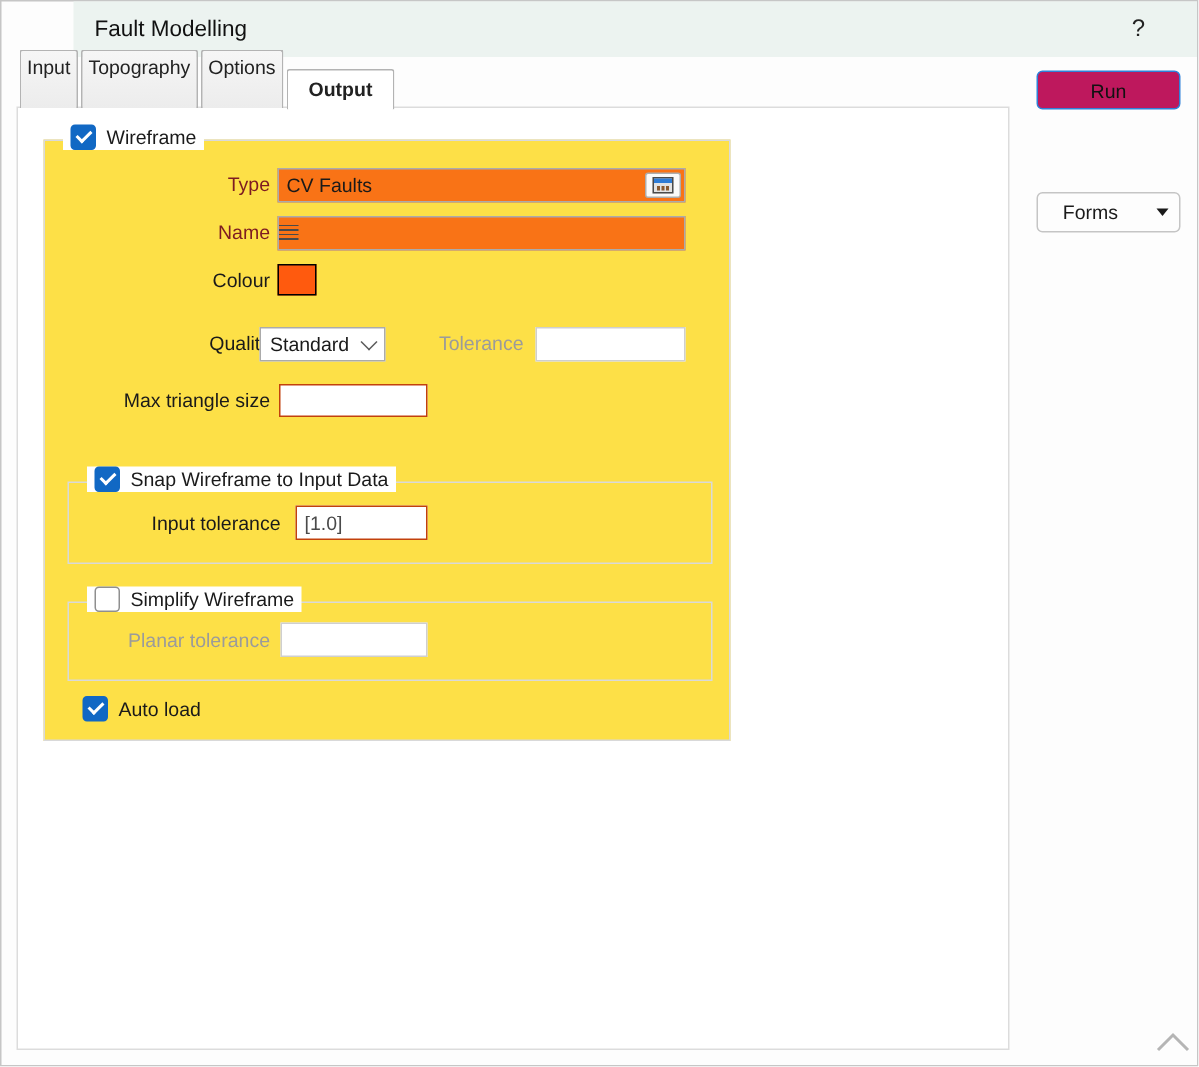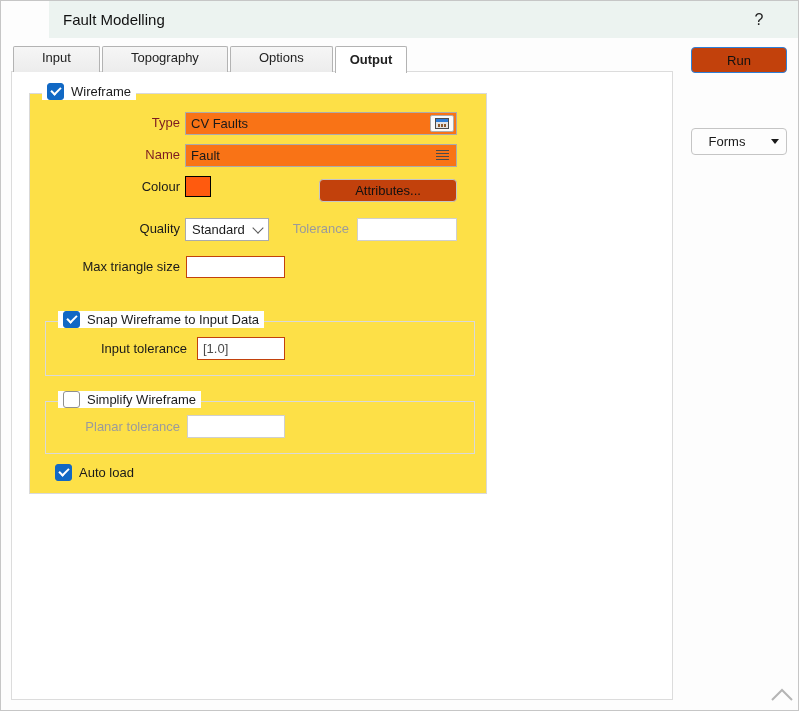--- a/index.html
+++ b/index.html
@@ -34,21 +34,21 @@
     background: transparent; border: none;
   }
   .tb-help  { left: 694px; }
   .tb-close { left: 752px; }
   
   .tabstrip {
     position: absolute; left: 12px; top: 45px; height: 26px;
     display: flex; align-items: flex-end; z-index: 3;
   }
   .tab {
-    height: 26px; padding: 0 28px; line-height: 21px;
+    height: 39px; padding: 0 4px; line-height: 21px;
     background: linear-gradient(#f6f6f6, #ececec);
     border: 1px solid #b3b3b3; border-bottom: none;
     margin-right: 2px; font-size: 13px; color: #222;
     border-radius: 2px 2px 0 0;
   }
   .tab.active {
     height: 27px; line-height: 26px; padding: 0 14px;
     background: #fff; font-weight: bold; margin-bottom: -1px;
   }
   
@@ -111,21 +111,21 @@
     width: 13px; height: 11px; margin-right: 7px; flex: none;
     background: repeating-linear-gradient(to bottom, #4a4a4a 0 1px, transparent 1px 3px);
   }
   
   .swatch {
     position: absolute; width: 26px; height: 21px; border: 1px solid #000;
   }
   
   .btn {
     position: absolute; border: 1px solid #c5c5c5; border-radius: 4px;
-    background: #c2410c; font-family: "Liberation Sans", sans-serif;
+    background: #be185d; font-family: "Liberation Sans", sans-serif;
     font-size: 13px; color: #111; text-align: center;
   }
   .btn.primary { border: 1px solid #2f80d8; }
   
   .selectbox {
     position: absolute; border: 1px solid #ababab; background: #fff;
     display: flex; align-items: center; padding: 0 6px; font-size: 13px;
   }
   .selectbox .sel-txt { flex: 1; }
   .chevron {
@@ -188,30 +188,28 @@
               <i></i>
               <i></i>
               <i></i>
             </span>
         </span>
       </span>
     </div>
 
     <div class="flabel maroon" style="left:60px; top:75px; width:108px;">Name</div>
     <div class="fieldwrap" style="left:173px; top:72px; width:272px; height:23px;">
-      <span class="txt">Fault</span>
       <span class="list-icon"></span>
     </div>
 
     <div class="flabel" style="left:60px; top:107px; width:108px;">Colour</div>
     <div class="swatch" style="left: 173px; top: 104px; background: rgb(255, 90, 14);"></div>
-    <button class="btn" style="left:307px; top:107px; width:138px; height:23px;">Attributes...</button>
 
     <div class="flabel" style="left:60px; top:149px; width:108px;">Quality</div>
-    <div class="selectbox" style="left:173px; top:146px; width:84px; height:23px;">
+    <div class="selectbox" style="left:161px; top:146px; width:84px; height:23px;">
       <span class="sel-txt">Standard</span>
       <span class="chevron"></span>
     </div>
     <div class="flabel gray" style="left:230px; top:149px; width:107px;">Tolerance</div>
     <input class="field" style="left: 345px; top: 146px; width: 100px; height: 23px;" disabled="" value="">
 
     <div class="flabel" style="left:40px; top:187px; width:128px;">Max triangle size</div>
     <input class="field" style="left: 174px; top: 184px; width: 99px; height: 22px;" value="">
 
     <div class="groupbox gb-snap">

